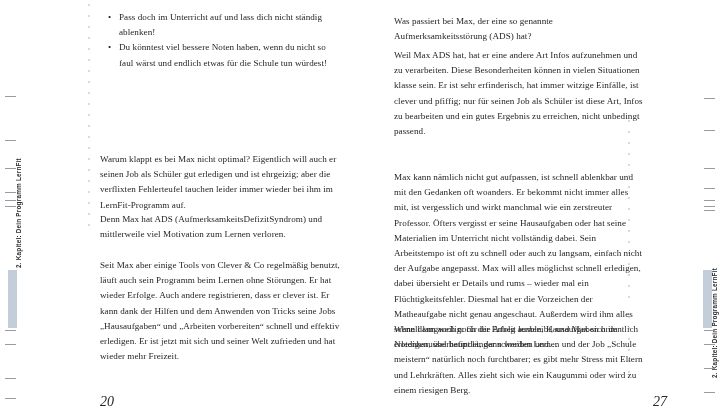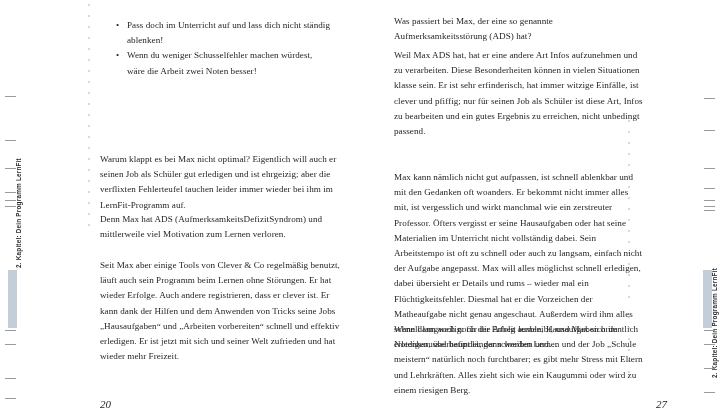--- a/index.html
+++ b/index.html
@@ -122,21 +122,21 @@
   p.para, li.bullet {
     margin: 0;
     font-size: 9.1px;
     line-height: 15.2px;
     letter-spacing: .05px;
     color: #1f1f24;
     text-align: left;
   }
 
   ul.bullets {
-    margin: 16px;
+    margin: 8px;
     padding: 0 0 0 11px;
     list-style: none;
   }
   ul.bullets li {
     position: relative;
     margin: 0 0 0 0;
     padding-left: 0;
   }
   ul.bullets li::before {
     content: "\2022";
@@ -146,21 +146,21 @@
     font-size: 9px;
     line-height: 15.2px;
     color: #1f1f24;
   }
 
   .folio {
     position: absolute;
     bottom: 10px;
     font-family: "Liberation Serif", "DejaVu Serif", serif;
     font-style: italic;
-    font-size: 11px;
+    font-size: 14px;
     color: #26262b;
   }
   .page.left  .folio { left: 100px; }
   .page.right .folio { right: 53px; }
 </style>
 </head>
 <body>
 
 <div class="spread">
 
@@ -206,21 +206,21 @@
         <div class="dot" style="top: 202px;"></div>
         <div class="dot" style="top: 213px;"></div>
         <div class="dot" style="top: 224px;"></div>
       </div>
 
     <div class="column">
 
       <div class="block" style="top:2px;">
         <ul class="bullets">
           <li class="bullet">Pass doch im Unterricht auf und lass dich nicht ständig ablenken!</li>
-          <li class="bullet">Wenn du weniger Schusselfehler machen würdest, wäre die Arbeit zwei Noten besser!</li>
+          <li class="bullet">Du könntest viel bessere Noten haben, wenn du nicht so faul wärst und endlich etwas für die Schule tun würdest!</li>
         </ul>
       </div>
 
       <div class="block" style="top:212px;">
         <p class="para">Denn Max hat ADS (AufmerksamkeitsDefizitSyndrom) und mittlerweile viel Motivation zum Lernen verloren.</p>
       </div>
 
       <div class="block" style="top:152px;">
         <p class="para">Warum klappt es bei Max nicht optimal? Eigentlich will auch er seinen Job als Schüler gut erledigen und ist ehrgeizig; aber die verflixten Fehlerteufel tauchen leider immer wieder bei ihm im LernFit-Programm auf.</p>
       </div>

